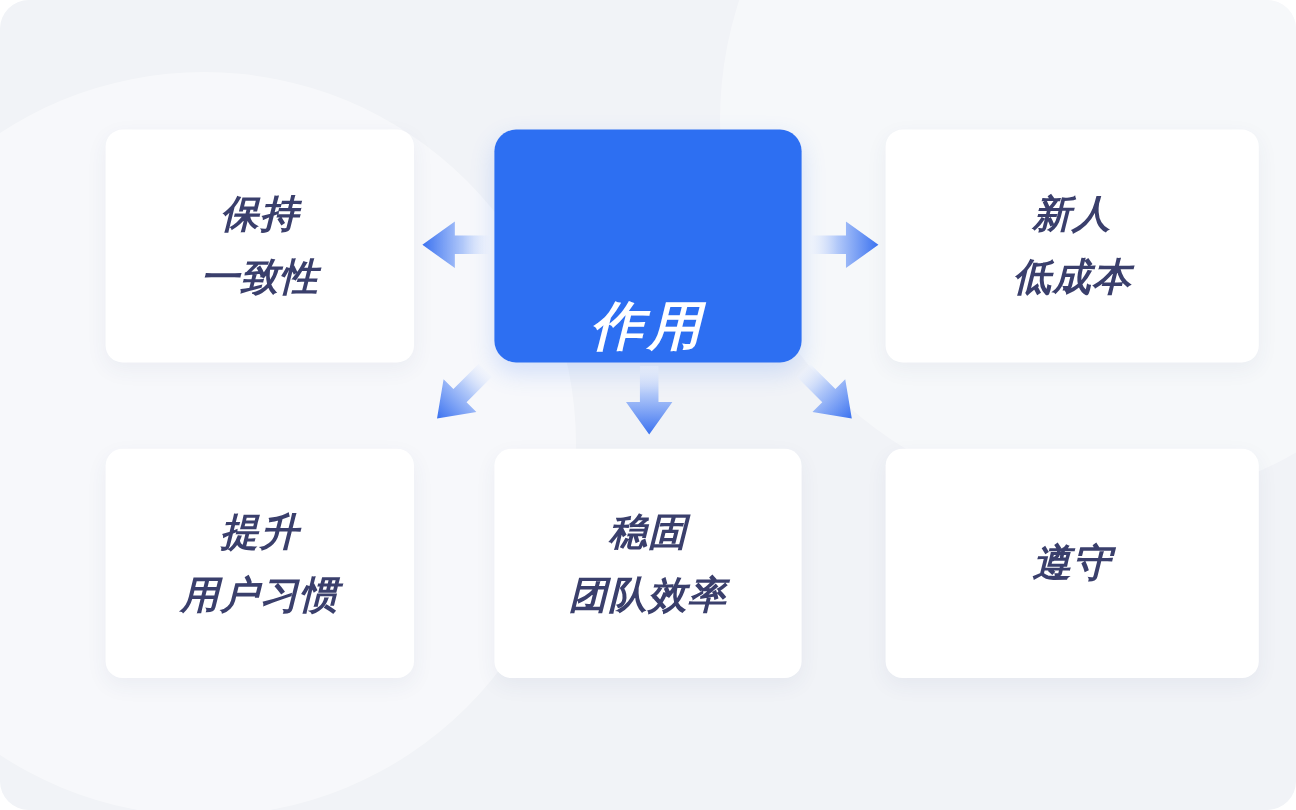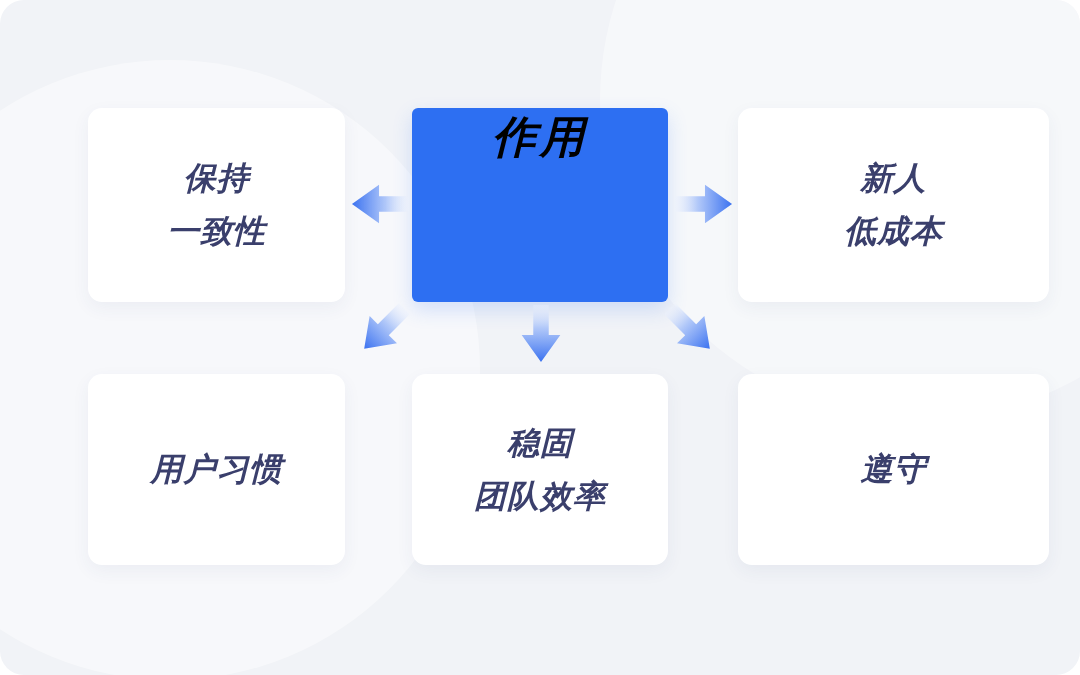--- a/index.html
+++ b/index.html
@@ -64,25 +64,25 @@
   .node-col-center { left: 412px; width: 256px; }
   .node-col-right  { left: 738px; width: 311px; }
 
   .center-node {
     position: absolute;
     left: 412px;
     top: 108px;
     width: 256px;
     height: 194px;
     background: #2D6FF2;
-    border-radius: 6px;
+    border-radius: 18px;
     display: flex;
-    align-items: flex-start;
+    align-items: flex-end;
     justify-content: center;
-    color: #000000;
+    color: #ffffff;
     font-weight: 700;
     font-size: 44px;
     letter-spacing: 4px;
     box-shadow: 0 8px 20px rgba(45, 111, 242, 0.18);
   }
   .arrow {
     position: absolute;
     width: 58px;
     height: 46px;
   }
@@ -109,20 +109,21 @@
     <div class="center-node">
       <span>作用</span>
     </div>
 
     <div class="node node-row1 node-col-right">
       <span>新人</span>
       <span>低成本</span>
     </div>
 
     <div class="node node-row2 node-col-left">
+      <span>提升</span>
       <span>用户习惯</span>
     </div>
 
     <div class="node node-row2 node-col-center">
       <span>稳固</span>
       <span>团队效率</span>
     </div>
 
     <div class="node node-row2 node-col-right">
       <span>遵守</span>

